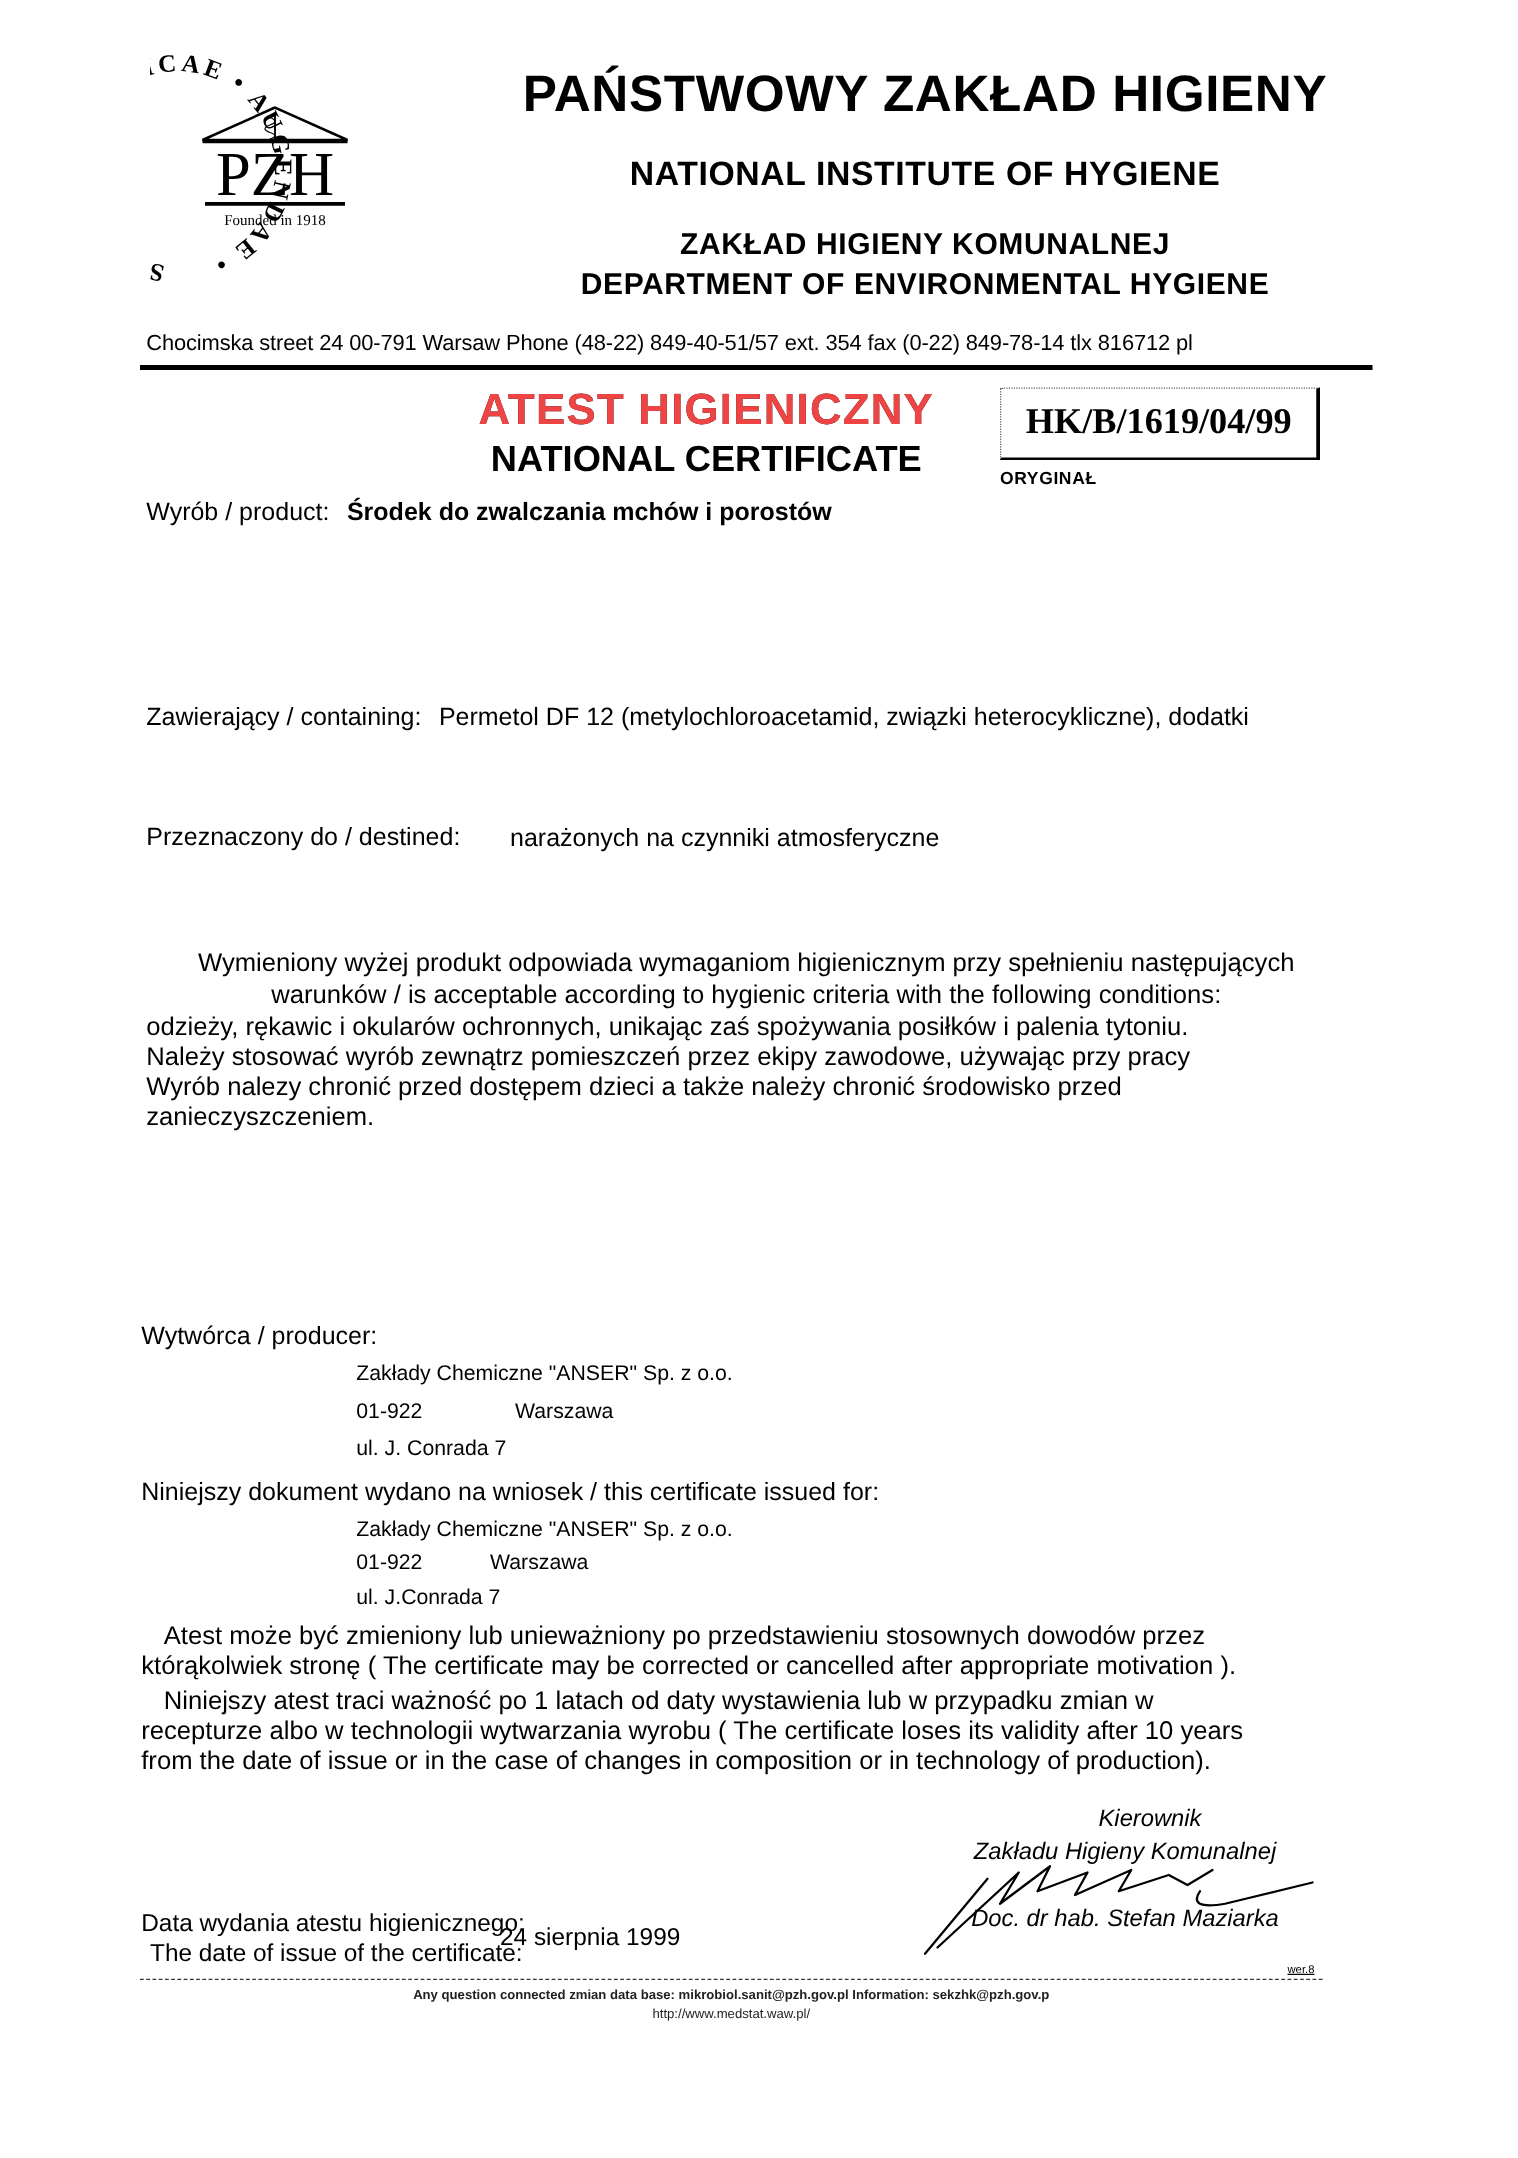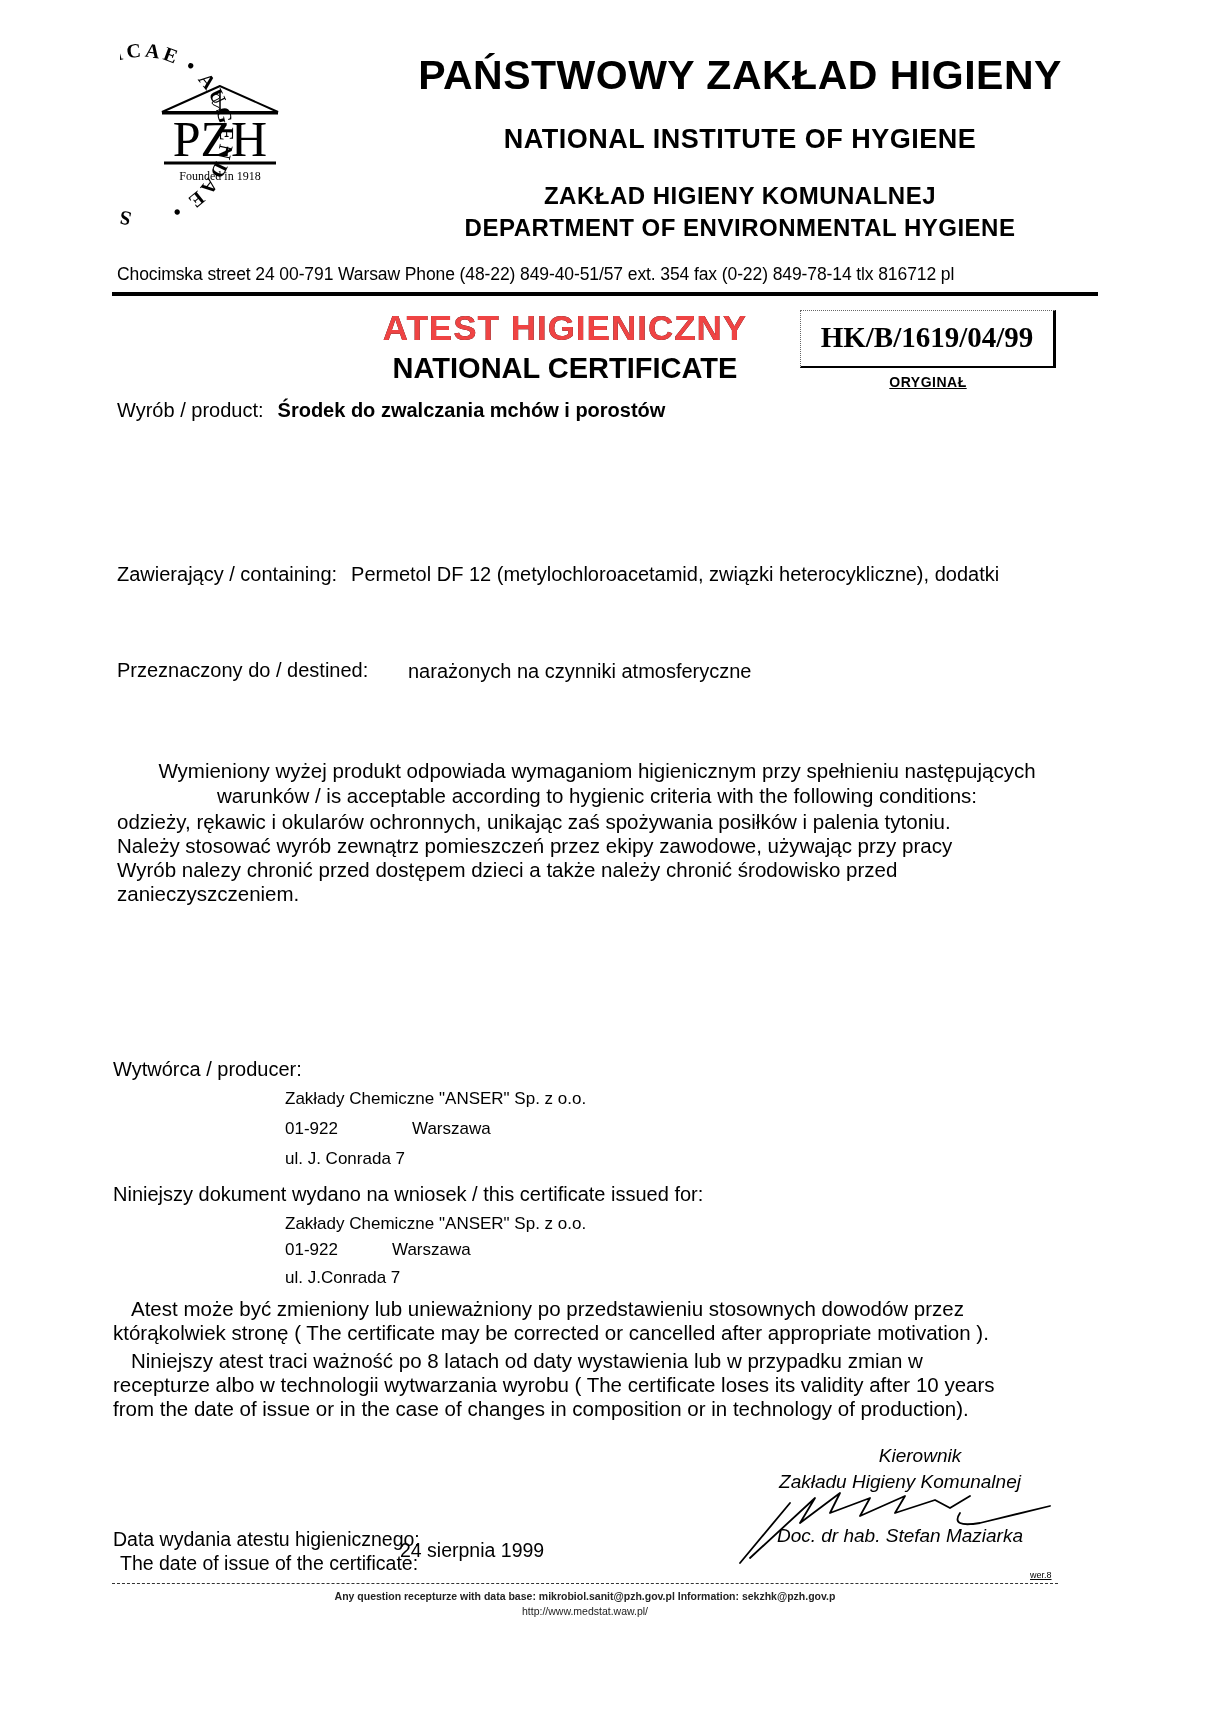--- a/index.html
+++ b/index.html
@@ -53,22 +53,22 @@
       border-left: 1px dotted #666;
       border-right: 3px solid #000;
       border-bottom: 2px solid #000;
       box-sizing: border-box;
     }
     #cert-number {
       left: 0; top: 10px; width: 100%; text-align: center;
       font-family: "Liberation Serif", serif; font-weight: bold; font-size: 29px;
     }
     #original-label {
-      left: 800px; top: 374px; width: 256px; text-align: center;
-      font-size: 14px; font-weight: bold; letter-spacing: 0.5px; text-decoration: underline;
+      left: 800px; top: 374px; width: 256px; 
+      font-size: 14px; font-weight: bold; letter-spacing: 0.5px;
     }
 
     
     .label { font-size: 20px; }
     #product-row { left: 117px; top: 399px; white-space: nowrap; }
     #product-value { font-size: 20px; font-weight: bold; margin-left: 14px; }
 
     #containing-row { left: 117px; top: 563px; white-space: nowrap; font-size: 20px; }
     #containing-value { margin-left: 14px; }
 
@@ -216,33 +216,33 @@
 <div id="issued-postal" class="abs addr-line">01-922</div>
 <div id="issued-city" class="abs addr-line">Warszawa</div>
 <div id="issued-street" class="abs addr-line">ul. J.Conrada 7</div>
 
 <div id="validity" class="abs">
   <div class="para">
     <div class="l indent">Atest może być zmieniony lub unieważniony po przedstawieniu stosownych dowodów przez</div>
     <div class="l">którąkolwiek  stronę  ( The certificate may be corrected or cancelled after appropriate motivation ).</div>
   </div>
   <div class="para">
-    <div class="l indent">Niniejszy atest traci ważność po 8 latach od daty wystawienia lub w przypadku zmian w</div>
+    <div class="l indent">Niniejszy atest traci ważność po 1 latach od daty wystawienia lub w przypadku zmian w</div>
     <div class="l">recepturze albo w technologii wytwarzania wyrobu ( The certificate loses its validity after 10 years</div>
     <div class="l">from the date of issue or in the case of changes in composition or in technology of production).</div>
   </div>
 </div>
 
 <div id="signer-title-1" class="abs">Kierownik</div>
 <div id="signer-title-2" class="abs">Zakładu Higieny Komunalnej</div>
 <svg id="signature-scribble" class="abs" viewBox="0 0 360 100">
   <path d="M20,95 L70,35 M30,90 L95,30 L80,55 L120,25 L110,45 L150,30 L140,48 L185,28 L175,45 L215,32 L230,40 L250,28 M240,45 Q230,60 260,55 L330,38" fill="none" stroke="#000" stroke-width="1.8" stroke-linecap="round" stroke-linejoin="round"></path>
 </svg>
 <div id="signer-name" class="abs">Doc. dr hab. Stefan Maziarka</div>
 
 <div id="issue-label-pl" class="abs">Data wydania atestu higienicznego:</div>
 <div id="issue-label-en" class="abs">The date of issue of the certificate:</div>
 <div id="issue-date" class="abs">24 sierpnia 1999</div>
 
 <div id="version-tag" class="abs">wer.8</div>
 <div id="footer-rule" class="abs"></div>
-<div id="footer-contact" class="abs">Any question recepturze with data base: mikrobiol.sanit@pzh.gov.pl Information: sekzhk@pzh.gov.p</div>
+<div id="footer-contact" class="abs">Any question connected zmian data base: mikrobiol.sanit@pzh.gov.pl Information: sekzhk@pzh.gov.p</div>
 <div id="footer-url" class="abs">http://www.medstat.waw.pl/</div>
 
 </body></html>

